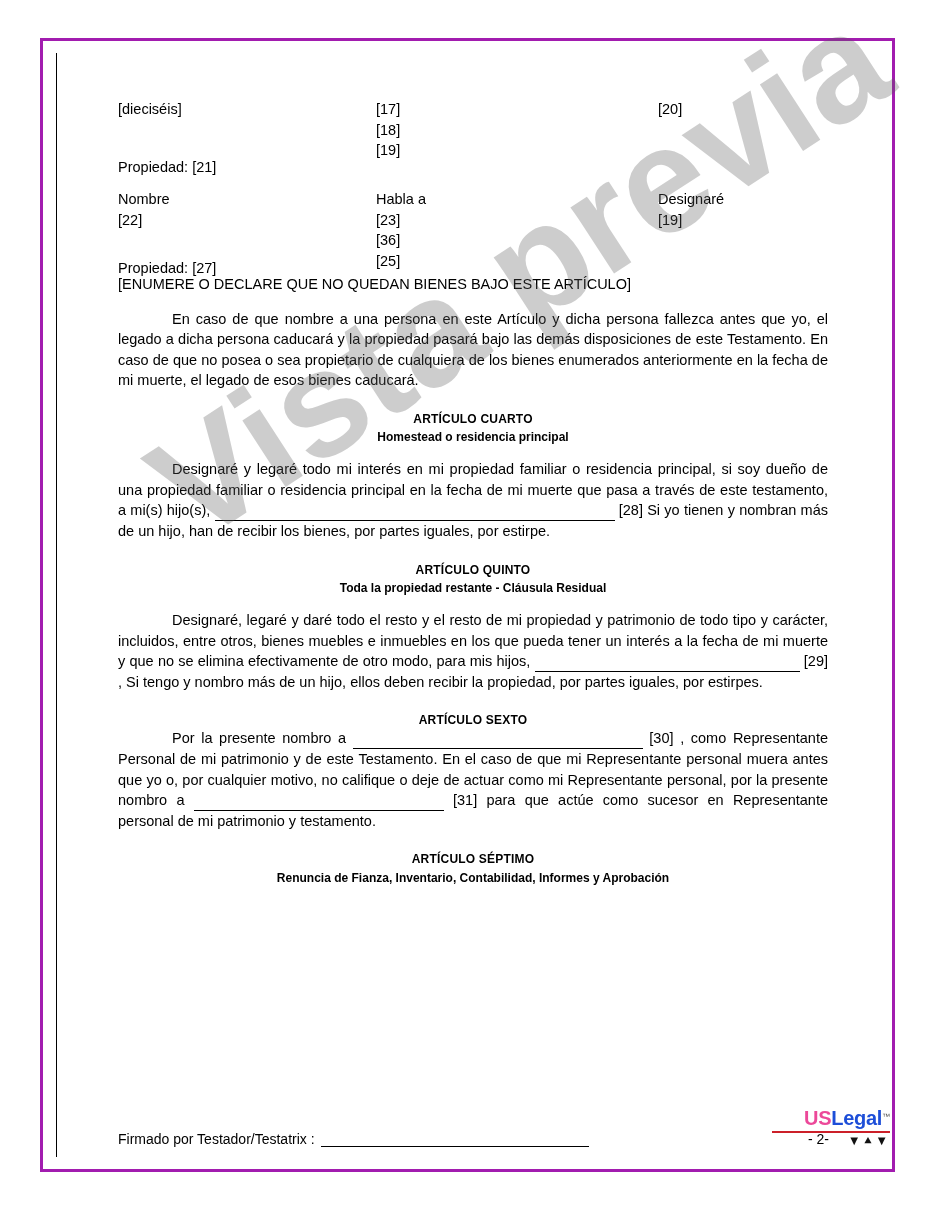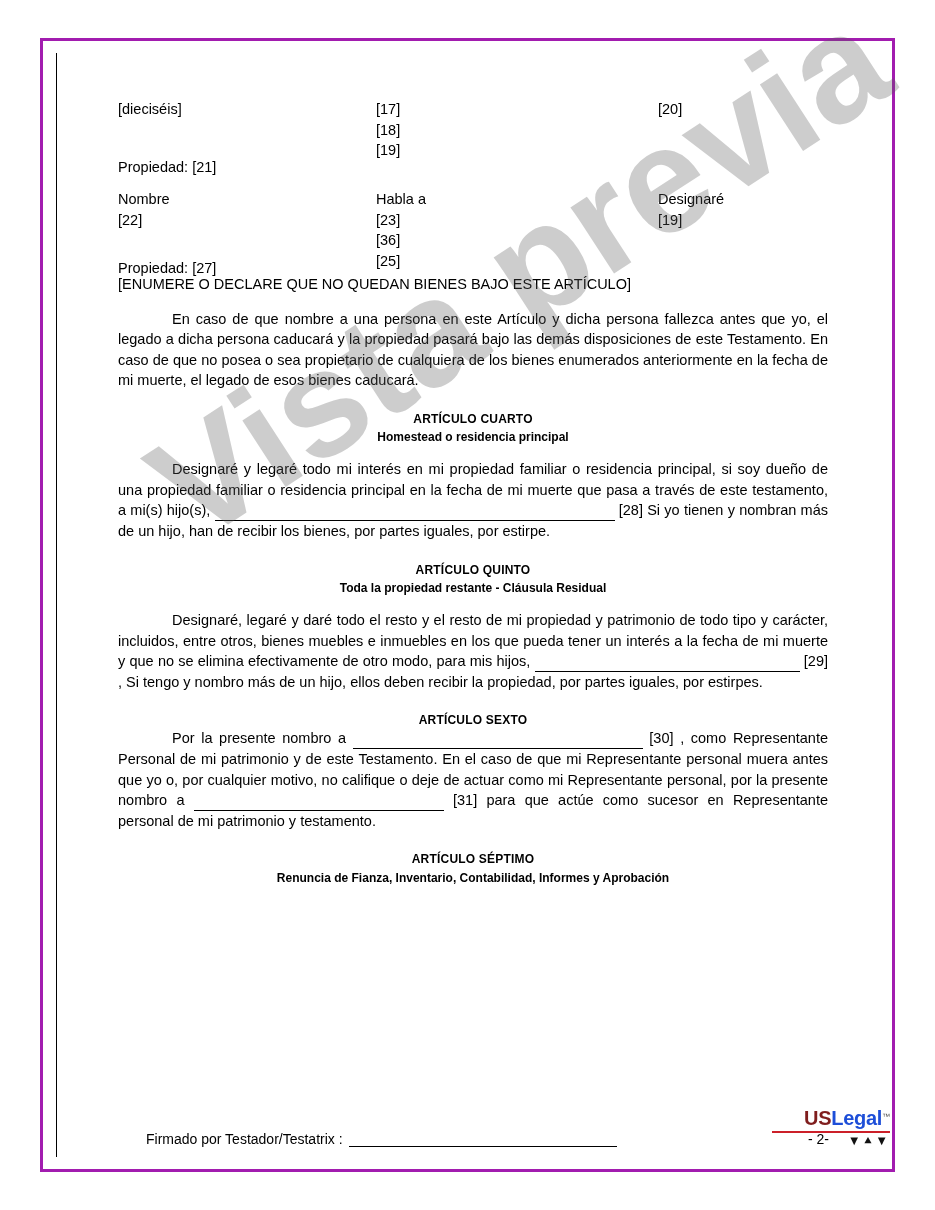--- a/index.html
+++ b/index.html
@@ -107,21 +107,20 @@
   .footer {
     position: absolute;
     left: 75px;
     bottom: 22px;
     width: 800px;
     font-size: 14px;
   }
   .footer-line {
     display: flex;
     align-items: flex-end;
-    margin-left: 28px;
   }
   .footer-label { white-space: nowrap; }
   .footer-fill {
     display: inline-block;
     border-bottom: 1px solid #000000;
     width: 268px;
     height: 14px;
     margin-left: 6px;
   }
   .footer-page {
@@ -131,21 +130,21 @@
     font-size: 14px;
   }
 
   .logo {
     position: absolute;
     right: 2px;
     bottom: 20px;
     text-align: right;
     font-family: "Liberation Sans", sans-serif;
   }
-  .logo .us { color: #7f1d1d; font-weight: bold; font-size: 20px; letter-spacing: -0.3px;}
+  .logo .us { color: #ec4899; font-weight: bold; font-size: 20px; letter-spacing: -0.3px;}
   .logo .legal { color: #1d4ed8; font-weight: bold; font-size: 20px; letter-spacing: -0.3px;}
   .logo .tm { font-size: 8px; vertical-align: super; color: #555; }
   .logo .eagle {
     margin-top: -2px;
     font-size: 13px;
     color: #111;
     letter-spacing: 2px;
   }
   .logo-rule {
     height: 2px;

